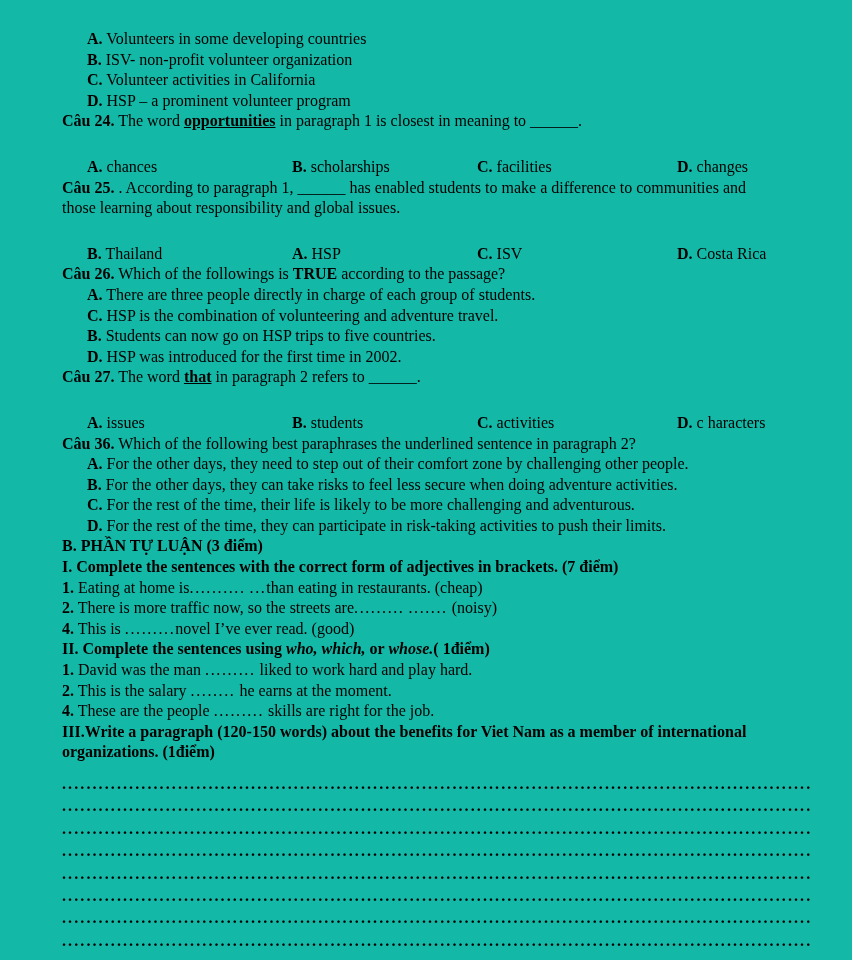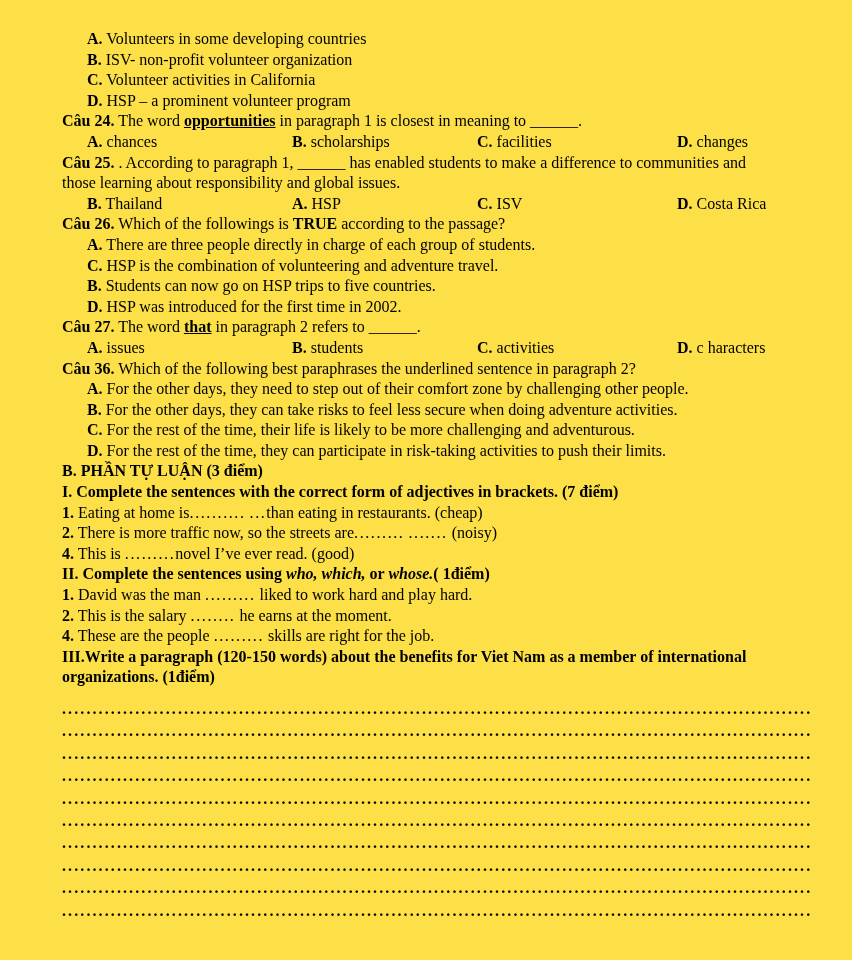--- a/index.html
+++ b/index.html
@@ -2,33 +2,33 @@
 <html><head>
 <meta charset="utf-8">
 <style>
   html,body{margin:0;padding:0;}
   body{
     width:852px;height:960px;background:#ffffff;
     font-family:"Liberation Serif","DejaVu Serif",serif;
     color:#000;
   }
   .page{
-    position:relative;width:852px;height:960px;background:#fde047;overflow:hidden;
+    position:relative;width:852px;height:960px;background:#14b8a6;overflow:hidden;
   }
   .doc{
     position:absolute;top:29px;left:62px;width:756px;
     font-size:16px;line-height:20.6px;
   }
   .line{white-space:pre;}
   .b{font-weight:bold;}
   .u{text-decoration:underline;text-align:right;}
   .i{font-style:italic;}
   .d{letter-spacing:1.6px;}
   .option{padding-left:25px;}
-  .row{display:grid;grid-template-columns:205px 185px 200px auto;padding-left:25px;}
+  .row{display:grid;grid-template-columns:205px 185px 200px auto;padding-left:25px;margin-top:25px;}
   .cell{white-space:pre;}
   .answers{
     margin-top:10px;
     line-height:22.4px;
     font-weight:bold;
     letter-spacing:2.1px;
     width:749px;
   }
   .answer-line{
     height:22.4px;

